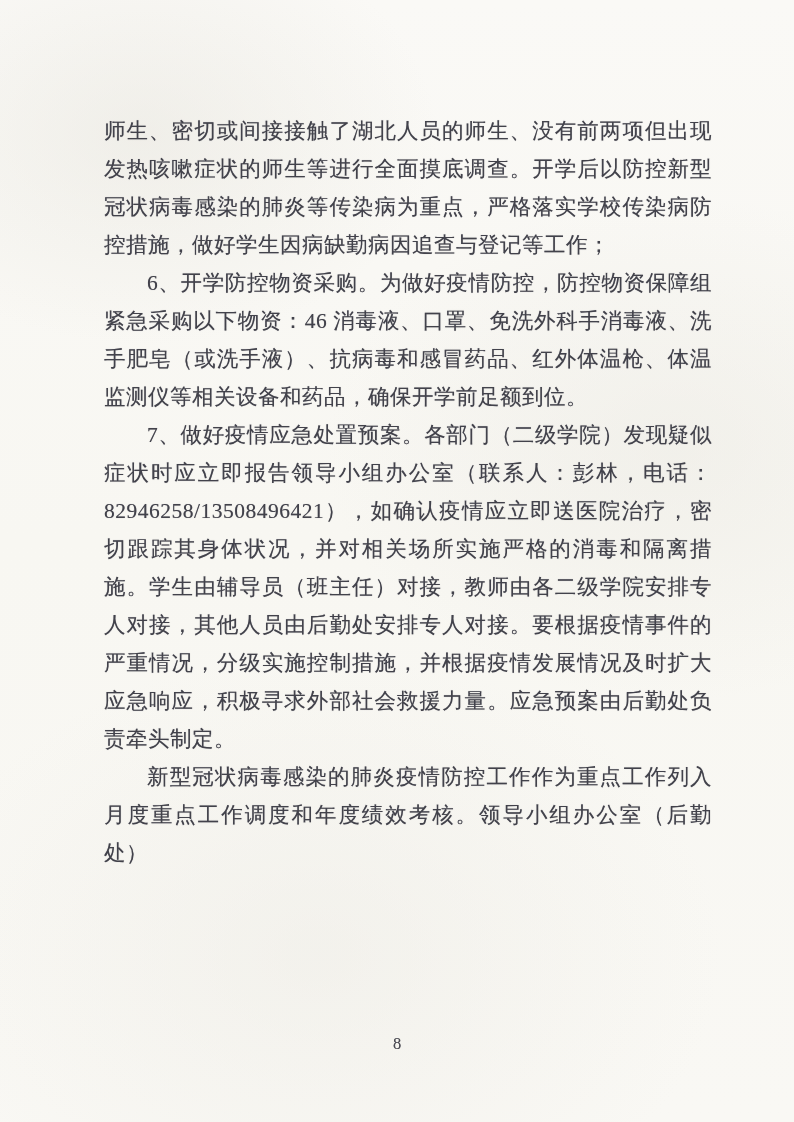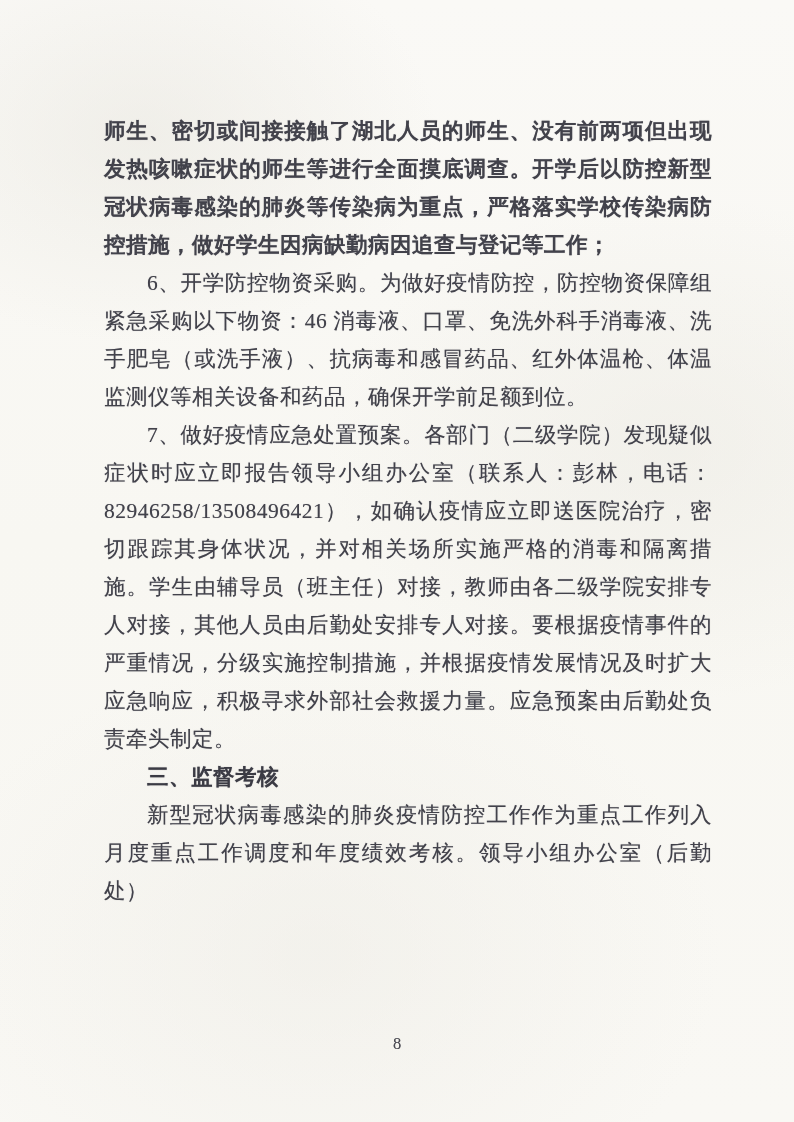--- a/index.html
+++ b/index.html
@@ -38,21 +38,20 @@
   }
   .doc-body p {
     margin: 0;
     padding: 0;
   }
   .para-indent {
     text-indent: 2em;
   }
   .para-flush {
     text-indent: 0;
-    font-weight: bold;
   }
   .section-heading {
     text-indent: 2em;
     font-weight: bold;
     color: #3b3b44;
     text-shadow: 0 0 0.8px rgba(60, 60, 72, 0.65);
   }
   .page-footer {
     position: absolute;
     left: 0;
@@ -66,17 +65,16 @@
 </style>
 </head>
 <body>
 
 <div class="scan-surface"></div>
 
 <div class="doc-body">
   <p class="para-flush">师生、密切或间接接触了湖北人员的师生、没有前两项但出现发热咳嗽症状的师生等进行全面摸底调查。开学后以防控新型冠状病毒感染的肺炎等传染病为重点，严格落实学校传染病防控措施，做好学生因病缺勤病因追查与登记等工作；</p>
   <p class="para-indent">6、开学防控物资采购。为做好疫情防控，防控物资保障组紧急采购以下物资：46 消毒液、口罩、免洗外科手消毒液、洗手肥皂（或洗手液）、抗病毒和感冒药品、红外体温枪、体温监测仪等相关设备和药品，确保开学前足额到位。</p>
   <p class="para-indent">7、做好疫情应急处置预案。各部门（二级学院）发现疑似症状时应立即报告领导小组办公室（联系人：彭林，电话：82946258/13508496421），如确认疫情应立即送医院治疗，密切跟踪其身体状况，并对相关场所实施严格的消毒和隔离措施。学生由辅导员（班主任）对接，教师由各二级学院安排专人对接，其他人员由后勤处安排专人对接。要根据疫情事件的严重情况，分级实施控制措施，并根据疫情发展情况及时扩大应急响应，积极寻求外部社会救援力量。应急预案由后勤处负责牵头制定。</p>
-  <p class="section-heading">三、监督考核</p>
   <p class="para-indent">新型冠状病毒感染的肺炎疫情防控工作作为重点工作列入月度重点工作调度和年度绩效考核。领导小组办公室（后勤处）</p>
 </div>
 
 <div class="page-footer">8</div>
 
 </body></html>

